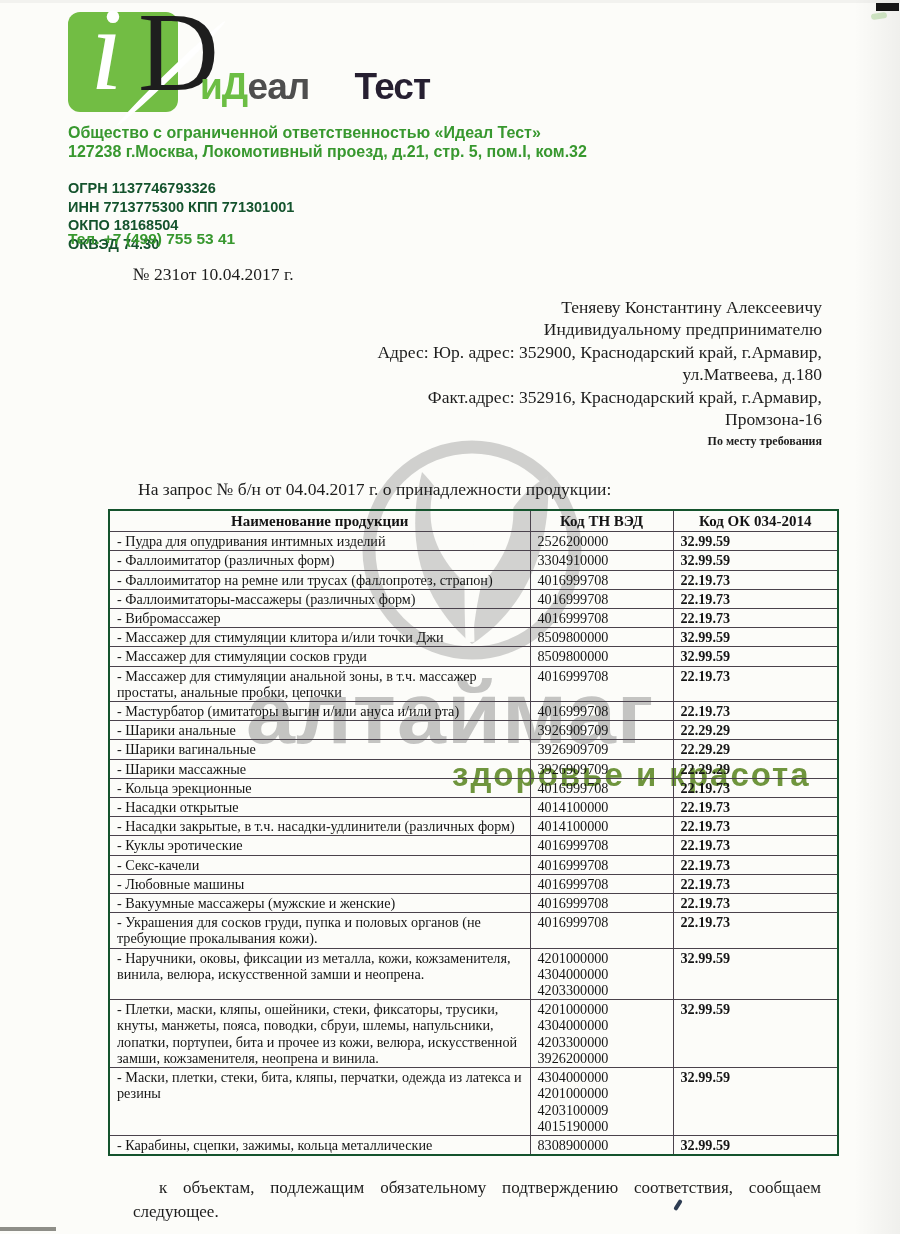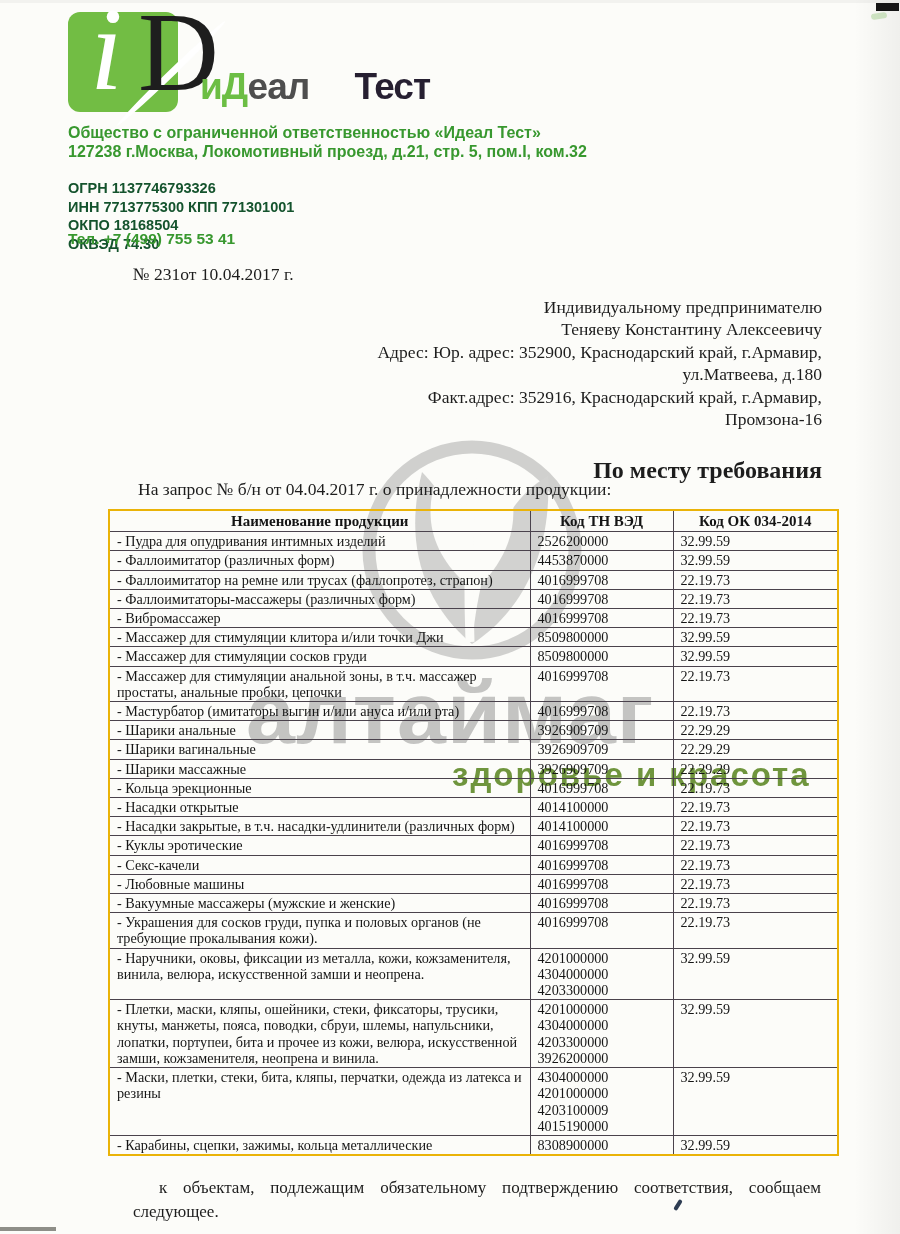--- a/index.html
+++ b/index.html
@@ -69,22 +69,22 @@
     font-weight:bold; font-size:15.5px; color:#38982f;
   }
 
   
   .letter-number { position:absolute; left:133px; top:264px; font-size:17.5px; }
   .recipient-block {
     position:absolute; left:240px; top:296px; width:582px;
     text-align:right; font-size:17.5px; line-height:22.4px;
   }
   .to-whom {
-    position:absolute; left:240px; top:457px; width:582px;
-    text-align:right; font-weight:bold; font-size:24px;
+    position:absolute; left:240px; top:434px; width:582px;
+    text-align:right; font-weight:bold; font-size:12px;
   }
   .request-line { position:absolute; left:138px; top:479px; font-size:17.5px; }
 
   
   .wm-layer { position:absolute; inset:0; z-index:1; pointer-events:none; }
   .wm-emblem { position:absolute; left:352px; top:432px; opacity:0.36; }
   .wm-brand {
     position:absolute; left:246px; top:662px;
     font-family:"Liberation Sans", sans-serif; font-weight:bold;
     font-size:88px; color:#9c9c9c; opacity:0.58; letter-spacing:1px;
@@ -101,28 +101,28 @@
   .content-layer { position:absolute; inset:0; z-index:2; }
   table.products {
     position:absolute; left:108px; top:509px; width:729px;
     border-collapse:collapse; table-layout:fixed;
     font-size:14.2px; color:#151515;
   }
   table.products th, table.products td {
     border:1px solid #4a424c; vertical-align:top;
     padding:1px 5px 1px 7px; line-height:16.2px;
   }
-  table.products { border:2px solid #eab308; }
+  table.products { border:2px solid #14532d; }
   table.products th {
     font-weight:bold; text-align:center; font-size:15px; padding:2px 4px;
   }
   .col-name { width:421px; }
   .col-tnved { width:143px; }
   .col-ok { width:165px; }
-  td.c-ok { font-weight:normal; }
+  td.c-ok { font-weight:bold; }
 
   
   .closing-par {
     position:absolute; left:133px; top:1176px; width:688px;
     font-size:17px; line-height:24px; text-align:justify;
     text-indent:26px; word-spacing:8.5px;
   }
 
   
   .corner-mark { position:absolute; left:876px; top:3px; width:23px; height:8px; background:#141414; }
@@ -171,22 +171,22 @@
       <div>ОГРН 1137746793326</div>
       <div>ИНН 7713775300  КПП 771301001</div>
       <div>ОКПО 18168504</div>
       <div>ОКВЭД 74.30</div>
     </div>
     <div class="phone-line">Тел. +7 (499) 755 53 41</div>
 
     <div class="letter-number">№  231от 10.04.2017 г.</div>
 
     <div class="recipient-block">
+      <div>Теняеву Константину Алексеевичу</div>
       <div>Индивидуальному предпринимателю</div>
-      <div>Теняеву Константину Алексеевичу</div>
       <div>Адрес: Юр. адрес: 352900, Краснодарский край, г.Армавир,</div>
       <div>ул.Матвеева, д.180</div>
       <div>Факт.адрес: 352916, Краснодарский край, г.Армавир,</div>
       <div>Промзона-16</div>
     </div>
 
     <div class="to-whom">По месту требования</div>
     <div class="request-line">На запрос № б/н  от  04.04.2017 г. о принадлежности продукции:</div>
 
     <table class="products">
@@ -206,21 +206,21 @@
           <tr>
             <td class="c-name">- Пудра для опудривания интимных изделий</td>
             <td class="c-tnved">
               <div>2526200000</div>
             </td>
             <td class="c-ok">32.99.59</td>
           </tr>
           <tr>
             <td class="c-name">- Фаллоимитатор (различных форм)</td>
             <td class="c-tnved">
-              <div>4453870000</div>
+              <div>3304910000</div>
             </td>
             <td class="c-ok">32.99.59</td>
           </tr>
           <tr>
             <td class="c-name">- Фаллоимитатор на ремне или трусах (фаллопротез, страпон)</td>
             <td class="c-tnved">
               <div>4016999708</div>
             </td>
             <td class="c-ok">22.19.73</td>
           </tr>

